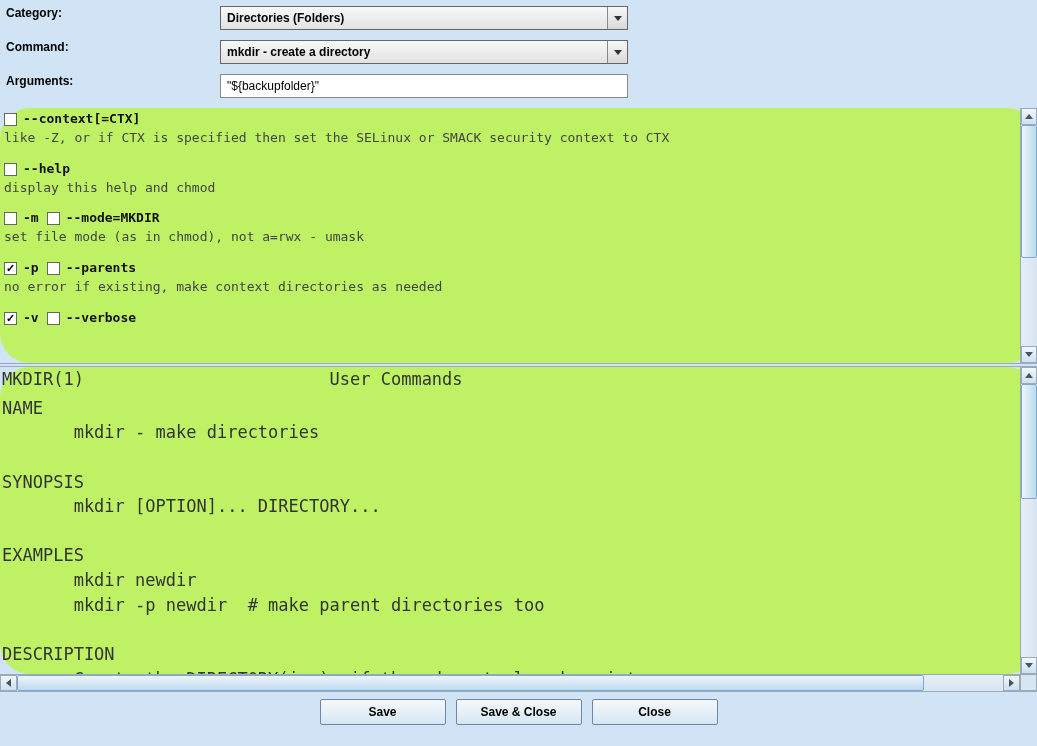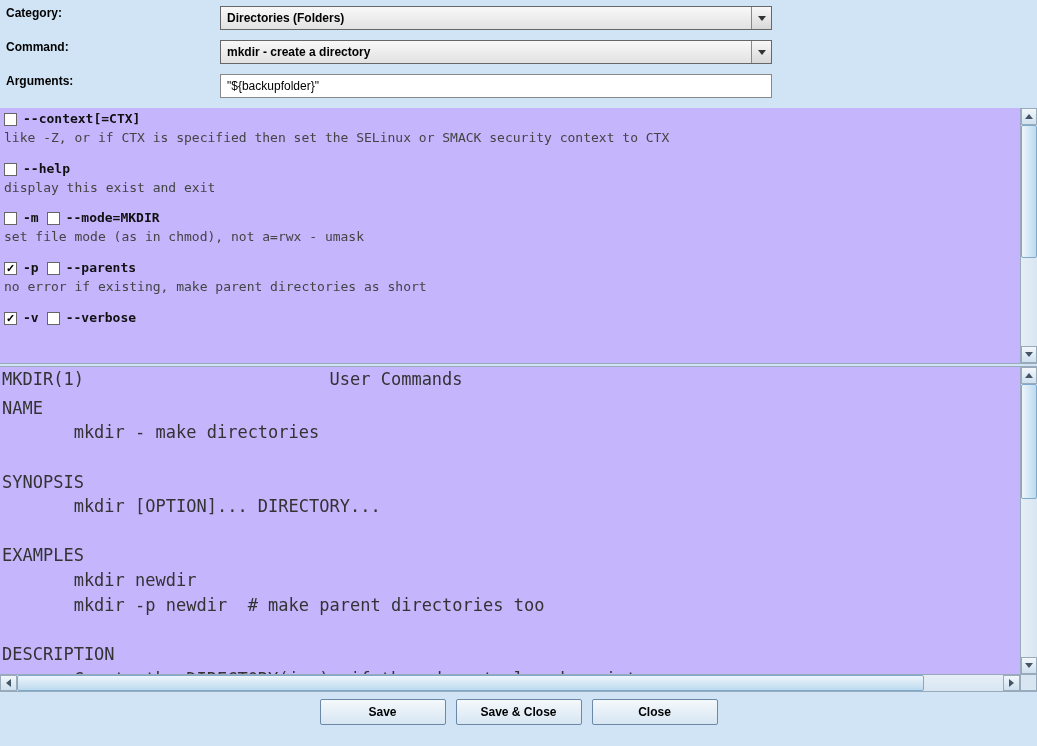--- a/index.html
+++ b/index.html
@@ -19,21 +19,21 @@
     display: flex;
     margin-bottom: 10px;
   }
   .label-col {
     width: 216px;
     font-weight: bold;
     font-size: 12px;
     padding-left: 2px;
   }
   .ctrl-col {
-    width: 552px;
+    width: 408px;
     position: relative;
   }
   .dropdown {
     display: flex;
     align-items: center;
     height: 24px;
     border: 1px solid #666;
     background: linear-gradient(#f8f8f8, #e2e2e2);
     font-weight: bold;
     font-size: 12px;
@@ -63,22 +63,23 @@
     width: 100%;
     border: 1px solid #888;
     background: #fff;
     padding: 0 6px;
     font-family: Verdana, Geneva, sans-serif;
     font-size: 12px;
   }
 
   .pane {
     position: relative;
-    background: #c4b5fd;
-    display: flex;
+    background: #bef264;
+    display: flex;
+    border-radius: 30px;
   }
   .pane-content {
     flex: 1;
     overflow: hidden;
     padding: 2px 2px 2px 4px;
     font-family: "DejaVu Sans Mono", "Courier New", monospace;
     font-size: 13px;
     line-height: 1.45;
     color: #333;
   }
@@ -268,39 +269,39 @@
           <span class="chk"></span>
           <span style="margin-right: 4px;">--context[=CTX]</span>
         </div>
         <div class="opt-desc">like -Z, or if CTX is specified then set the SELinux or SMACK security context to CTX</div>
       </div>
       <div class="opt-group">
         <div class="opt-title">
           <span class="chk"></span>
           <span style="margin-right: 16px;">--help</span>
         </div>
-        <div class="opt-desc">display this exist and exit</div>
+        <div class="opt-desc">display this help and chmod</div>
       </div>
       <div class="opt-group">
         <div class="opt-title">
           <span class="chk"></span>
           <span style="margin-right: 4px;">-m</span>
           <span class="chk"></span>
           <span style="margin-right: 4px;">--mode=MKDIR</span>
         </div>
         <div class="opt-desc">set file mode (as in chmod), not a=rwx - umask</div>
       </div>
       <div class="opt-group">
         <div class="opt-title">
           <span class="chk checked"></span>
           <span style="margin-right: 4px;">-p</span>
           <span class="chk"></span>
           <span style="margin-right: 4px;">--parents</span>
         </div>
-        <div class="opt-desc">no error if existing, make parent directories as short</div>
+        <div class="opt-desc">no error if existing, make context directories as needed</div>
       </div>
       <div class="opt-group">
         <div class="opt-title">
           <span class="chk checked"></span>
           <span style="margin-right: 4px;">-v</span>
           <span class="chk"></span>
           <span style="margin-right: 4px;">--verbose</span>
         </div>
       </div>
     </div>

